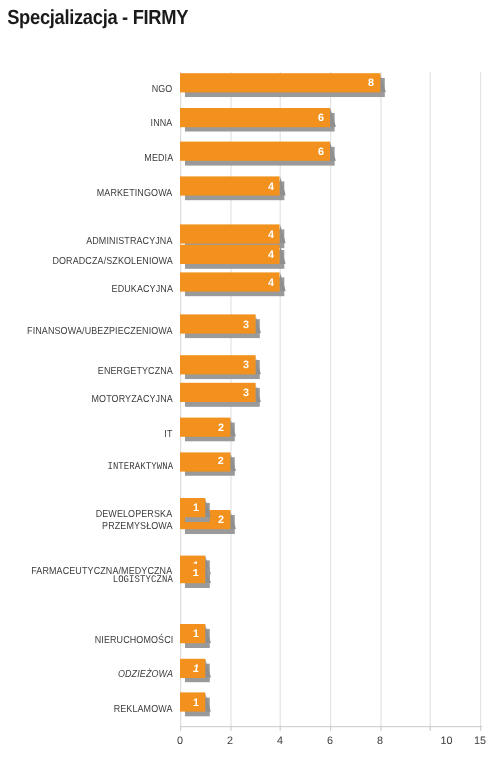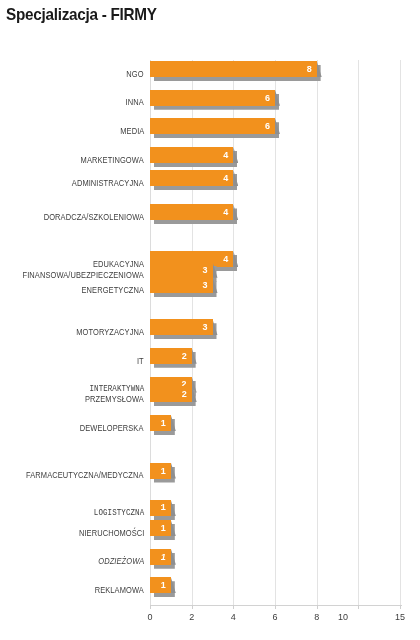--- a/index.html
+++ b/index.html
@@ -186,49 +186,49 @@
         <div class="bar-fill" style="width: 125px;"></div>
         <div class="bar-value" style="left: 0px; width: 120px;">6</div>
       </div>
       <div class="bar-row" style="top: 86.0526px; width: 250px;">
         <div class="cat-label">MARKETINGOWA</div>
         <div class="bar-shadow" style="width: 83.3333px;"></div>
         <div class="bar-cap" style="left: 83.3333px;"></div>
         <div class="bar-fill" style="width: 83.3333px;"></div>
         <div class="bar-value" style="left: 0px; width: 78.3333px;">4</div>
       </div>
-      <div class="bar-row" style="top: 109px; width: 250px;">
+      <div class="bar-row" style="top: 126px; width: 250px;">
         <div class="cat-label">ADMINISTRACYJNA</div>
         <div class="bar-shadow" style="width: 83.3333px;"></div>
         <div class="bar-cap" style="left: 83.3333px;"></div>
         <div class="bar-fill" style="width: 83.3333px;"></div>
         <div class="bar-value" style="left: 0px; width: 78.3333px;">4</div>
       </div>
       <div class="bar-row" style="top: 143.421px; width: 250px;">
         <div class="cat-label">DORADCZA/SZKOLENIOWA</div>
         <div class="bar-shadow" style="width: 83.3333px;"></div>
         <div class="bar-cap" style="left: 83.3333px;"></div>
         <div class="bar-fill" style="width: 83.3333px;"></div>
         <div class="bar-value" style="left: 0px; width: 78.3333px;">4</div>
       </div>
-      <div class="bar-row" style="top: 190px; width: 250px;">
+      <div class="bar-row" style="top: 166px; width: 250px;">
         <div class="cat-label">EDUKACYJNA</div>
         <div class="bar-shadow" style="width: 83.3333px;"></div>
         <div class="bar-cap" style="left: 83.3333px;"></div>
         <div class="bar-fill" style="width: 83.3333px;"></div>
         <div class="bar-value" style="left: 0px; width: 78.3333px;">4</div>
       </div>
       <div class="bar-row" style="top: 200.789px; width: 250px;">
         <div class="cat-label">FINANSOWA/UBEZPIECZENIOWA</div>
         <div class="bar-shadow" style="width: 62.5px;"></div>
         <div class="bar-cap" style="left: 62.5px;"></div>
         <div class="bar-fill" style="width: 62.5px;"></div>
         <div class="bar-value" style="left: 0px; width: 57.5px;">3</div>
       </div>
-      <div class="bar-row" style="top: 216px; width: 250px;">
+      <div class="bar-row" style="top: 235px; width: 250px;">
         <div class="cat-label">ENERGETYCZNA</div>
         <div class="bar-shadow" style="width: 62.5px;"></div>
         <div class="bar-cap" style="left: 62.5px;"></div>
         <div class="bar-fill" style="width: 62.5px;"></div>
         <div class="bar-value" style="left: 0px; width: 57.5px;">3</div>
       </div>
       <div class="bar-row" style="top: 258.158px; width: 250px;">
         <div class="cat-label">MOTORYZACYJNA</div>
         <div class="bar-shadow" style="width: 62.5px;"></div>
         <div class="bar-cap" style="left: 62.5px;"></div>
@@ -242,42 +242,42 @@
         <div class="bar-fill" style="width: 41.6667px;"></div>
         <div class="bar-value" style="left: 0px; width: 36.6667px;">2</div>
       </div>
       <div class="bar-row" style="top: 315.526px; width: 250px; font-family: Liberation Mono, monospace;">
         <div class="cat-label">INTERAKTYWNA</div>
         <div class="bar-shadow" style="width: 41.6667px;"></div>
         <div class="bar-cap" style="left: 41.6667px;"></div>
         <div class="bar-fill" style="width: 41.6667px;"></div>
         <div class="bar-value" style="left: 0px; width: 36.6667px;">2</div>
       </div>
-      <div class="bar-row" style="top: 325px; width: 250px;">
+      <div class="bar-row" style="top: 364px; width: 250px;">
         <div class="cat-label">PRZEMYSŁOWA</div>
         <div class="bar-shadow" style="width: 41.6667px;"></div>
         <div class="bar-cap" style="left: 41.6667px;"></div>
         <div class="bar-fill" style="width: 41.6667px;"></div>
         <div class="bar-value" style="left: 0px; width: 36.6667px;">2</div>
       </div>
       <div class="bar-row" style="top: 354px; width: 250px;">
         <div class="cat-label">DEWELOPERSKA</div>
         <div class="bar-shadow" style="width: 20.8333px;"></div>
         <div class="bar-cap" style="left: 20.8333px;"></div>
         <div class="bar-fill" style="width: 20.8333px;"></div>
         <div class="bar-value" style="left: 0px; width: 15.8333px;">1</div>
       </div>
       <div class="bar-row" style="top: 401.579px; width: 250px;">
         <div class="cat-label">FARMACEUTYCZNA/MEDYCZNA</div>
         <div class="bar-shadow" style="width: 20.8333px;"></div>
         <div class="bar-cap" style="left: 20.8333px;"></div>
         <div class="bar-fill" style="width: 20.8333px;"></div>
         <div class="bar-value" style="left: 0px; width: 15.8333px;">1</div>
       </div>
-      <div class="bar-row" style="top: 439px; width: 250px; font-family: Liberation Mono, monospace;">
+      <div class="bar-row" style="top: 409px; width: 250px; font-family: Liberation Mono, monospace;">
         <div class="cat-label">LOGISTYCZNA</div>
         <div class="bar-shadow" style="width: 20.8333px;"></div>
         <div class="bar-cap" style="left: 20.8333px;"></div>
         <div class="bar-fill" style="width: 20.8333px;"></div>
         <div class="bar-value" style="left: 0px; width: 15.8333px;">1</div>
       </div>
       <div class="bar-row" style="top: 458.947px; width: 250px;">
         <div class="cat-label">NIERUCHOMOŚCI</div>
         <div class="bar-shadow" style="width: 20.8333px;"></div>
         <div class="bar-cap" style="left: 20.8333px;"></div>
@@ -306,16 +306,16 @@
     <div class="tick-label" style="left: 150px;">0</div>
     <div class="tick-mark" style="left: 191.667px;"></div>
     <div class="tick-label" style="left: 191.667px;">2</div>
     <div class="tick-mark" style="left: 233.333px;"></div>
     <div class="tick-label" style="left: 233.333px;">4</div>
     <div class="tick-mark" style="left: 275px;"></div>
     <div class="tick-label" style="left: 275px;">6</div>
     <div class="tick-mark" style="left: 316.667px;"></div>
     <div class="tick-label" style="left: 316.667px;">8</div>
     <div class="tick-mark" style="left: 358.333px;"></div>
-    <div class="tick-label" style="left: 343px;">10</div>
+    <div class="tick-label" style="left: 372px;">10</div>
     <div class="tick-mark" style="left: 400px;"></div>
     <div class="tick-label" style="left: 400px;">15</div>
   </div>
 
 </body></html>

